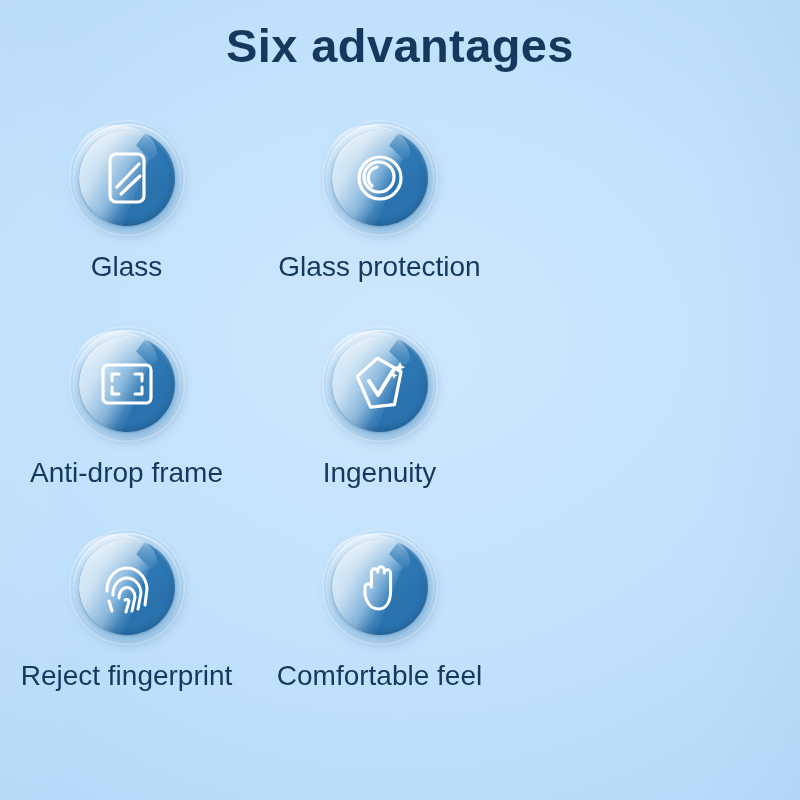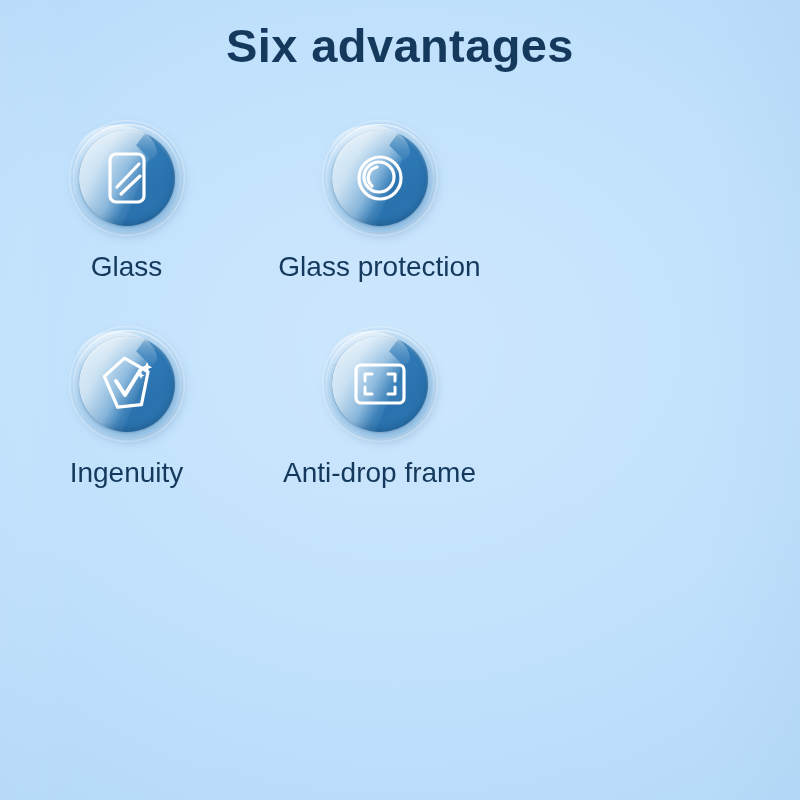--- a/index.html
+++ b/index.html
@@ -218,52 +218,88 @@
 
       <div class="cell">
         <div class="badge">
           <div class="ring"></div>
           <div class="disc">
             <div class="sweep"></div>
           </div>
           <div class="gloss"></div>
           <div class="glyph">
             <svg width="96" height="96" viewBox="0 0 96 96" fill="none">
-              <path d="M48 22 L70 38 L60 70 L36 70 L26 38 Z" stroke="#ffffff" stroke-width="3.2" stroke-linejoin="round" fill="rgba(255,255,255,0.05)" transform="rotate(-6 48 46)"></path>
-              <path d="M37 45 L46 59 L62 33" stroke="#ffffff" stroke-width="4" stroke-linecap="round" stroke-linejoin="round" fill="none"></path>
-              <path d="M68 26 l1.6 3.6 3.6 1.6 -3.6 1.6 -1.6 3.6 -1.6 -3.6 -3.6 -1.6 3.6 -1.6 Z" fill="#ffffff"></path>
-              <path d="M62 36 l1.1 2.4 2.4 1.1 -2.4 1.1 -1.1 2.4 -1.1 -2.4 -2.4 -1.1 2.4 -1.1 Z" fill="#ffffff"></path>
-            </svg>
-          </div>
-        </div>
-        <div class="caption">Ingenuity</div>
-      </div>
-
-      <div class="cell">
-        <div class="badge">
-          <div class="ring"></div>
-          <div class="disc">
-            <div class="sweep"></div>
-          </div>
-          <div class="gloss"></div>
-          <div class="glyph">
-            <svg width="96" height="96" viewBox="0 0 96 96" fill="none">
               <rect x="24" y="29" width="48" height="38" rx="5" ry="5" stroke="#ffffff" stroke-width="3.2" fill="rgba(255,255,255,0.05)"></rect>
               <path d="M33 45 L33 38 L40 38" stroke="#ffffff" stroke-width="3" stroke-linecap="round" stroke-linejoin="round" fill="none"></path>
               <path d="M63 45 L63 38 L56 38" stroke="#ffffff" stroke-width="3" stroke-linecap="round" stroke-linejoin="round" fill="none"></path>
               <path d="M33 51 L33 58 L40 58" stroke="#ffffff" stroke-width="3" stroke-linecap="round" stroke-linejoin="round" fill="none"></path>
               <path d="M63 51 L63 58 L56 58" stroke="#ffffff" stroke-width="3" stroke-linecap="round" stroke-linejoin="round" fill="none"></path>
             </svg>
           </div>
         </div>
         <div class="caption">Anti-drop frame</div>
       </div>
 
+      <div class="cell">
+        <div class="badge">
+          <div class="ring"></div>
+          <div class="disc">
+            <div class="sweep"></div>
+          </div>
+          <div class="gloss"></div>
+          <div class="glyph">
+            <svg width="96" height="96" viewBox="0 0 96 96" fill="none">
+              <path d="M48 22 L70 38 L60 70 L36 70 L26 38 Z" stroke="#ffffff" stroke-width="3.2" stroke-linejoin="round" fill="rgba(255,255,255,0.05)" transform="rotate(-6 48 46)"></path>
+              <path d="M37 45 L46 59 L62 33" stroke="#ffffff" stroke-width="4" stroke-linecap="round" stroke-linejoin="round" fill="none"></path>
+              <path d="M68 26 l1.6 3.6 3.6 1.6 -3.6 1.6 -1.6 3.6 -1.6 -3.6 -3.6 -1.6 3.6 -1.6 Z" fill="#ffffff"></path>
+              <path d="M62 36 l1.1 2.4 2.4 1.1 -2.4 1.1 -1.1 2.4 -1.1 -2.4 -2.4 -1.1 2.4 -1.1 Z" fill="#ffffff"></path>
+            </svg>
+          </div>
+        </div>
+        <div class="caption">Ingenuity</div>
+      </div>
+
     </div>
 
     <div class="row r3">
 
-
+      <div class="cell">
+        <div class="badge">
+          <div class="ring"></div>
+          <div class="disc">
+            <div class="sweep"></div>
+          </div>
+          <div class="gloss"></div>
+          <div class="glyph">
+            <svg width="96" height="96" viewBox="0 0 96 96" fill="none" stroke="#ffffff" stroke-width="3" stroke-linecap="round">
+              <path d="M28 52 A20 22 0 0 1 68 50 L66 66"></path>
+              <path d="M34 56 A14 16 0 0 1 62 54 L59 70"></path>
+              <path d="M40 59 A8 10 0 0 1 56 58 L53 72"></path>
+              <path d="M46 61 A3 4 0 0 1 50 62 L47 73"></path>
+              <path d="M30 62 L33 72"></path>
+            </svg>
+          </div>
+        </div>
+        <div class="caption">Reject fingerprint</div>
+      </div>
+
+      <div class="cell">
+        <div class="badge">
+          <div class="ring"></div>
+          <div class="disc">
+            <div class="sweep"></div>
+          </div>
+          <div class="gloss"></div>
+          <div class="glyph">
+            <svg width="96" height="96" viewBox="0 0 96 96" fill="none" stroke="#ffffff" stroke-width="3" stroke-linecap="round" stroke-linejoin="round">
+              <path d="M33 56 L33 48 a3.2 3.2 0 0 1 6.4 0 L39.4 33 a3.2 3.2 0 0 1 6.4 0
+                       L45.8 31 a3.2 3.2 0 0 1 6.4 0 L52.2 34 a3.2 3.2 0 0 1 6.4 0
+                       L58.6 52 c0 10 -4 18 -12 18 -7 0 -10 -4 -12 -9 Z" fill="rgba(255,255,255,0.05)"></path>
+            </svg>
+          </div>
+        </div>
+        <div class="caption">Comfortable feel</div>
+      </div>
 
     </div>
 
   </div>
 </div>
 
 </body></html>

